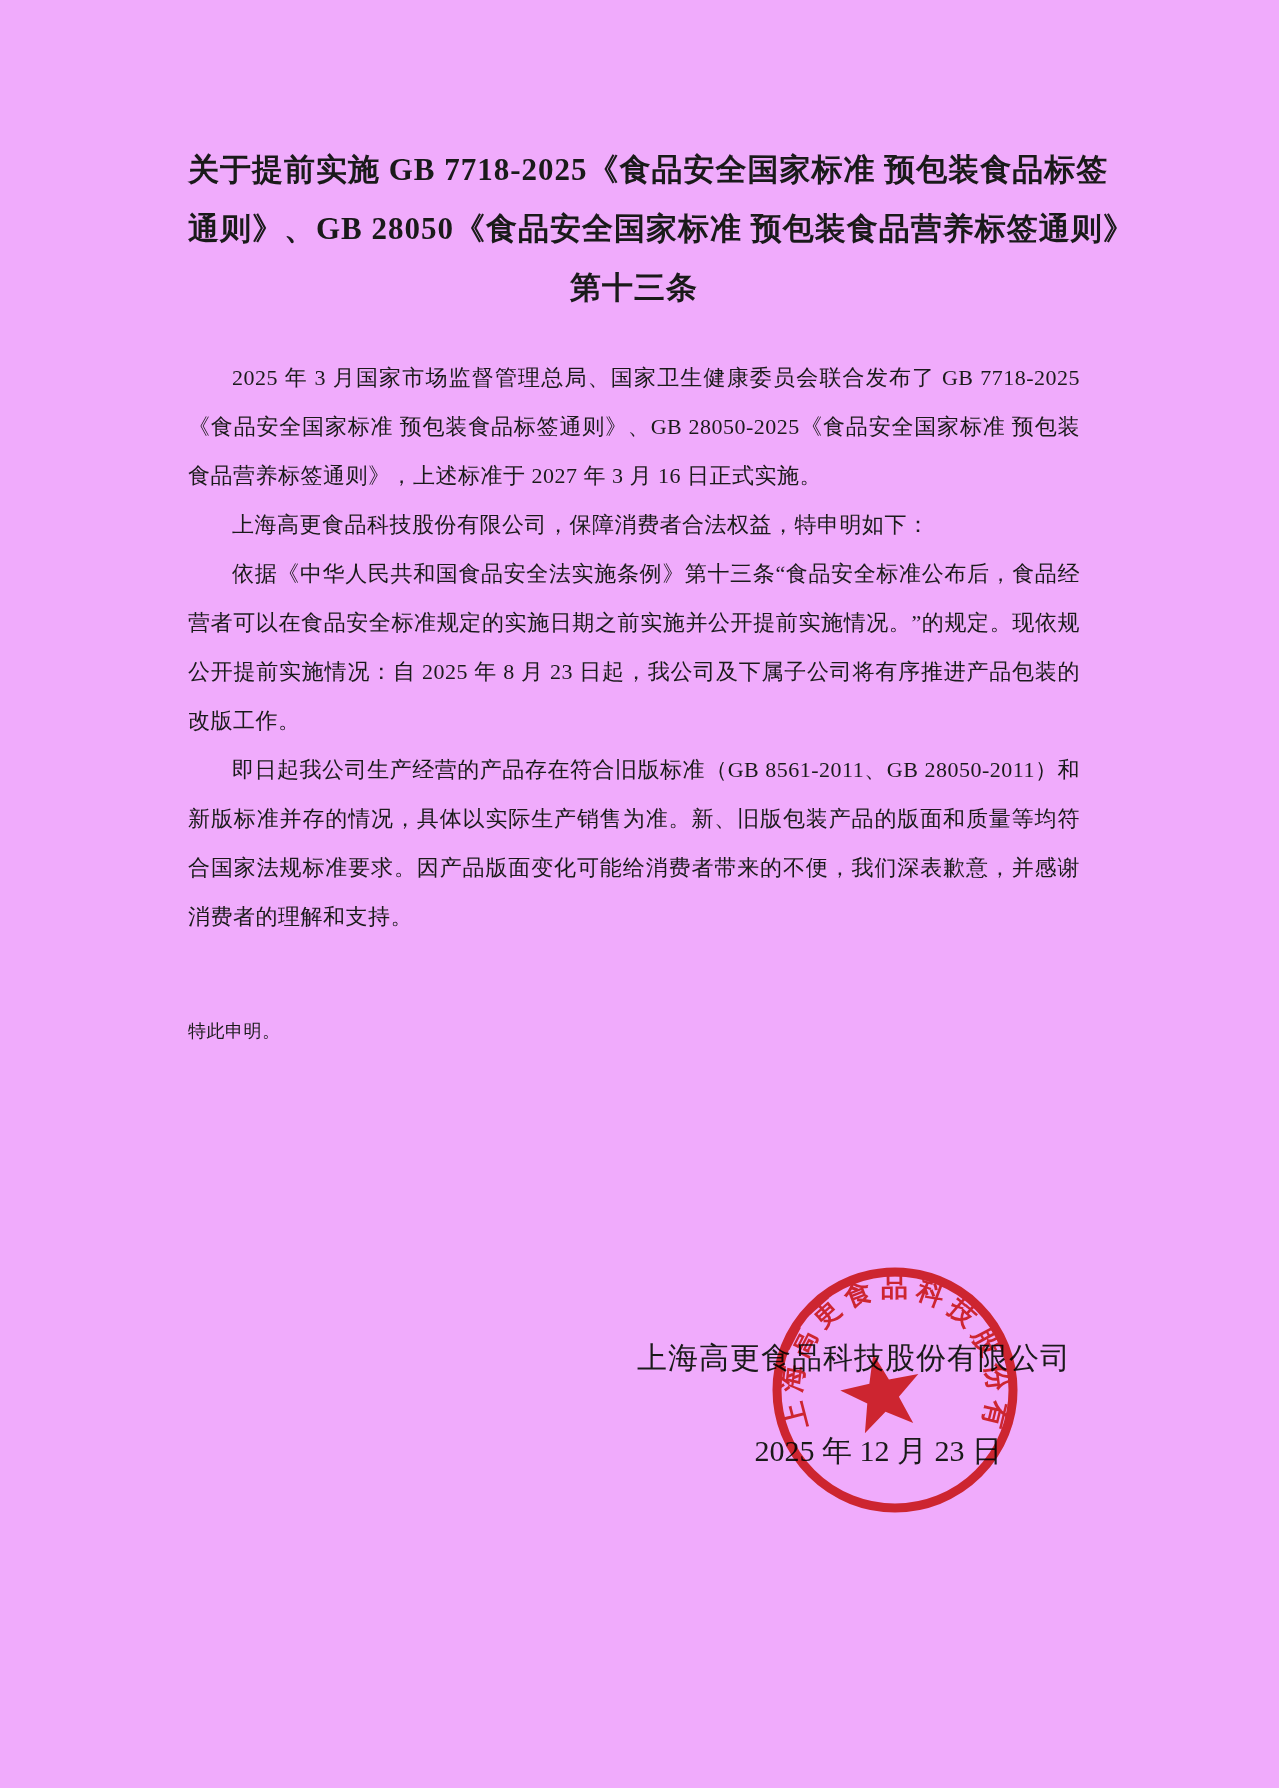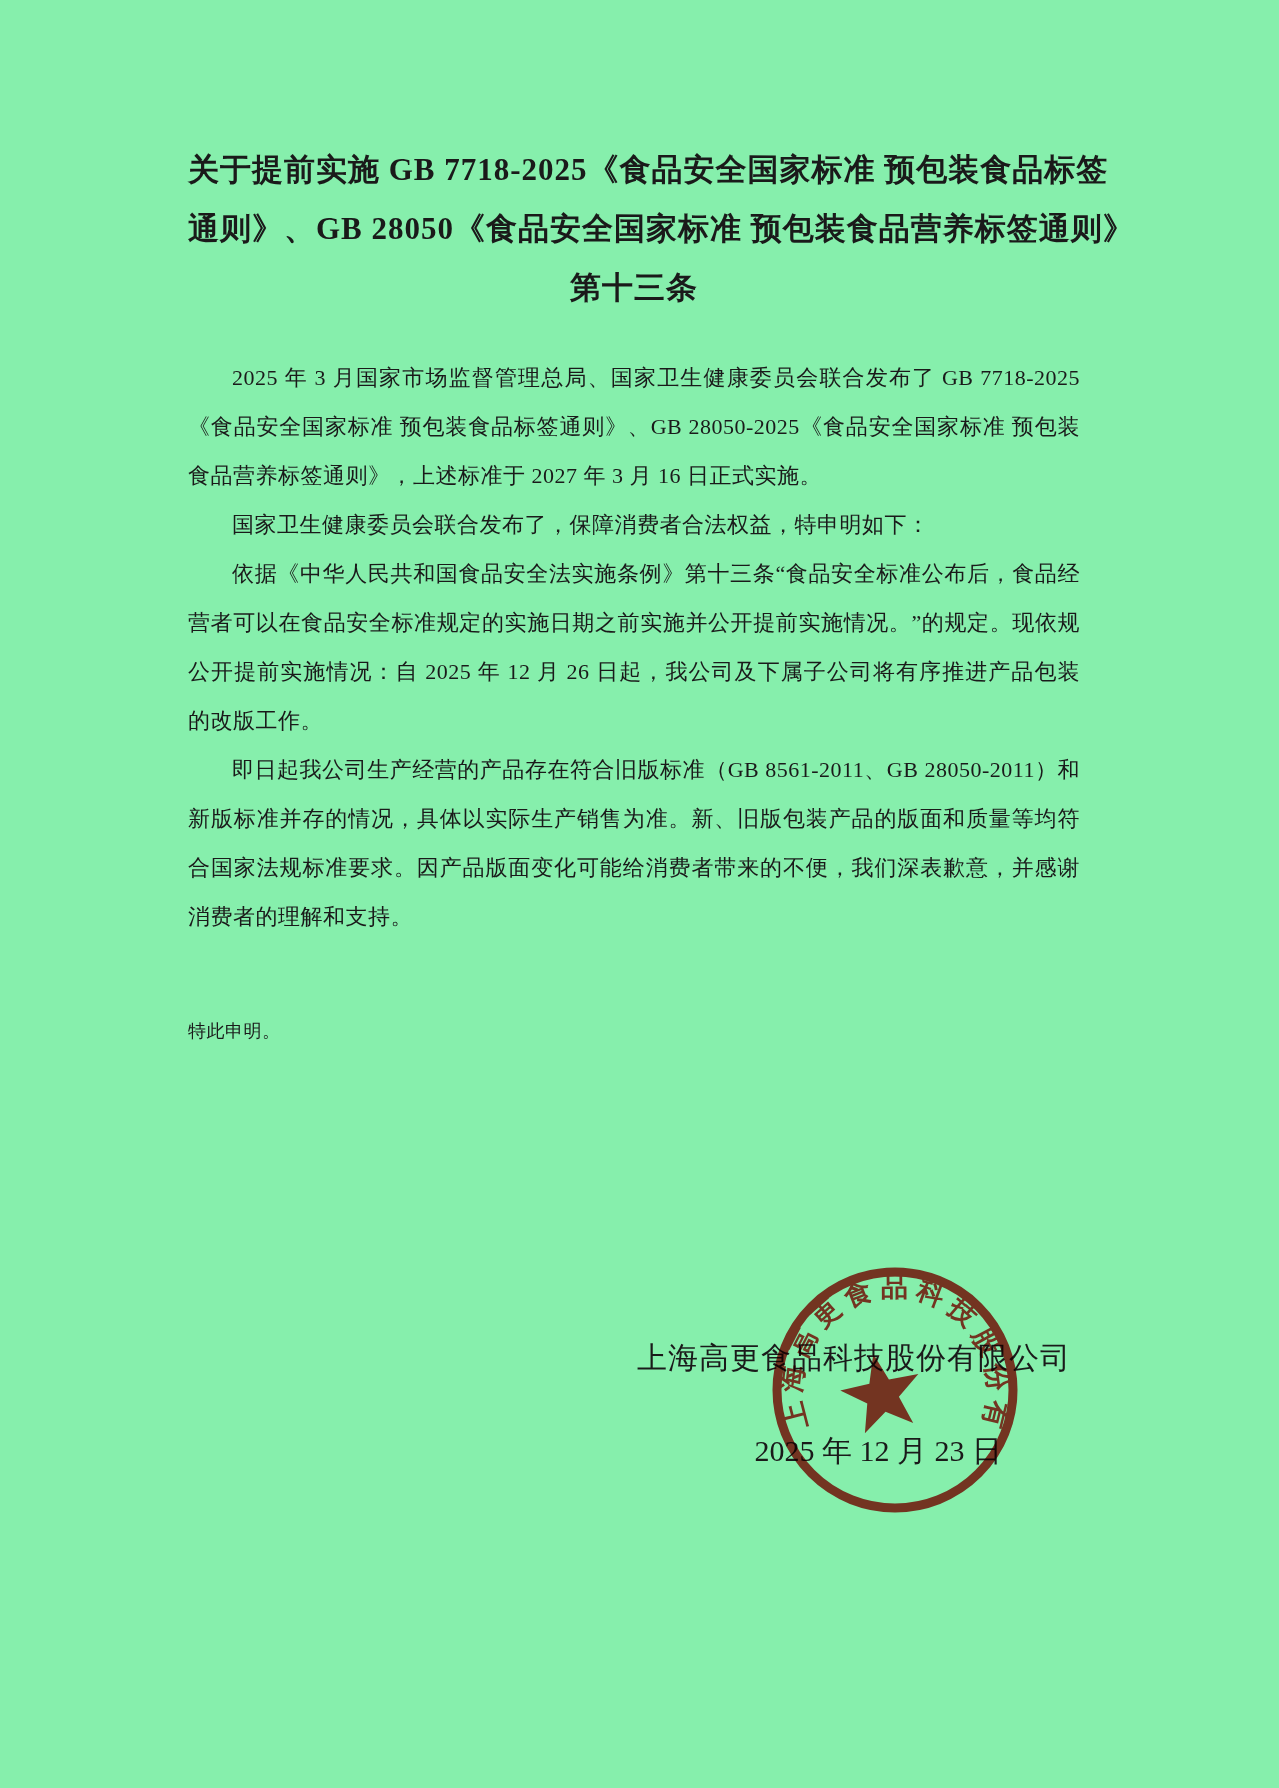--- a/index.html
+++ b/index.html
@@ -4,21 +4,21 @@
 <style>
   html, body {
     margin: 0;
     padding: 0;
     background: #ffffff;
   }
   .page {
     position: relative;
     width: 1279px;
     height: 1788px;
-    background: #86efac;
+    background: #f0abfc;
     overflow: hidden;
     font-family: "Liberation Serif", "DejaVu Serif", serif;
     color: #1a1a1a;
   }
   .content {
     position: absolute;
     left: 188px;
     top: 140px;
     width: 892px;
   }
@@ -88,22 +88,22 @@
 
   <div class="content">
 
     <h1 class="doc-title">
       <span class="t-line">关于提前实施 GB 7718-2025《食品安全国家标准 预包装食品标签</span>
       <span class="t-line">通则》、GB 28050《食品安全国家标准 预包装食品营养标签通则》</span>
       <span class="t-line">第十三条</span>
     </h1>
 
     <p class="body-par">2025 年 3 月国家市场监督管理总局、国家卫生健康委员会联合发布了 GB 7718-2025《食品安全国家标准 预包装食品标签通则》、GB 28050-2025《食品安全国家标准 预包装食品营养标签通则》，上述标准于 2027 年 3 月 16 日正式实施。</p>
-    <p class="body-par">国家卫生健康委员会联合发布了，保障消费者合法权益，特申明如下：</p>
-    <p class="body-par">依据《中华人民共和国食品安全法实施条例》第十三条“食品安全标准公布后，食品经营者可以在食品安全标准规定的实施日期之前实施并公开提前实施情况。”的规定。现依规公开提前实施情况：自 2025 年 12 月 26 日起，我公司及下属子公司将有序推进产品包装的改版工作。</p>
+    <p class="body-par">上海高更食品科技股份有限公司，保障消费者合法权益，特申明如下：</p>
+    <p class="body-par">依据《中华人民共和国食品安全法实施条例》第十三条“食品安全标准公布后，食品经营者可以在食品安全标准规定的实施日期之前实施并公开提前实施情况。”的规定。现依规公开提前实施情况：自 2025 年 8 月 23 日起，我公司及下属子公司将有序推进产品包装的改版工作。</p>
     <p class="body-par">即日起我公司生产经营的产品存在符合旧版标准（GB 8561-2011、GB 28050-2011）和新版标准并存的情况，具体以实际生产销售为准。新、旧版包装产品的版面和质量等均符合国家法规标准要求。因产品版面变化可能给消费者带来的不便，我们深表歉意，并感谢消费者的理解和支持。</p>
 
     <p class="body-par closing">特此申明。</p>
 
   </div>
 
   <div class="sig-company">上海高更食品科技股份有限公司</div>
   <div class="sig-date">2025 年 12 月 23 日</div>
 
   <svg class="seal" viewBox="-135 -135 270 270" xmlns="http://www.w3.org/2000/svg" aria-hidden="true">

